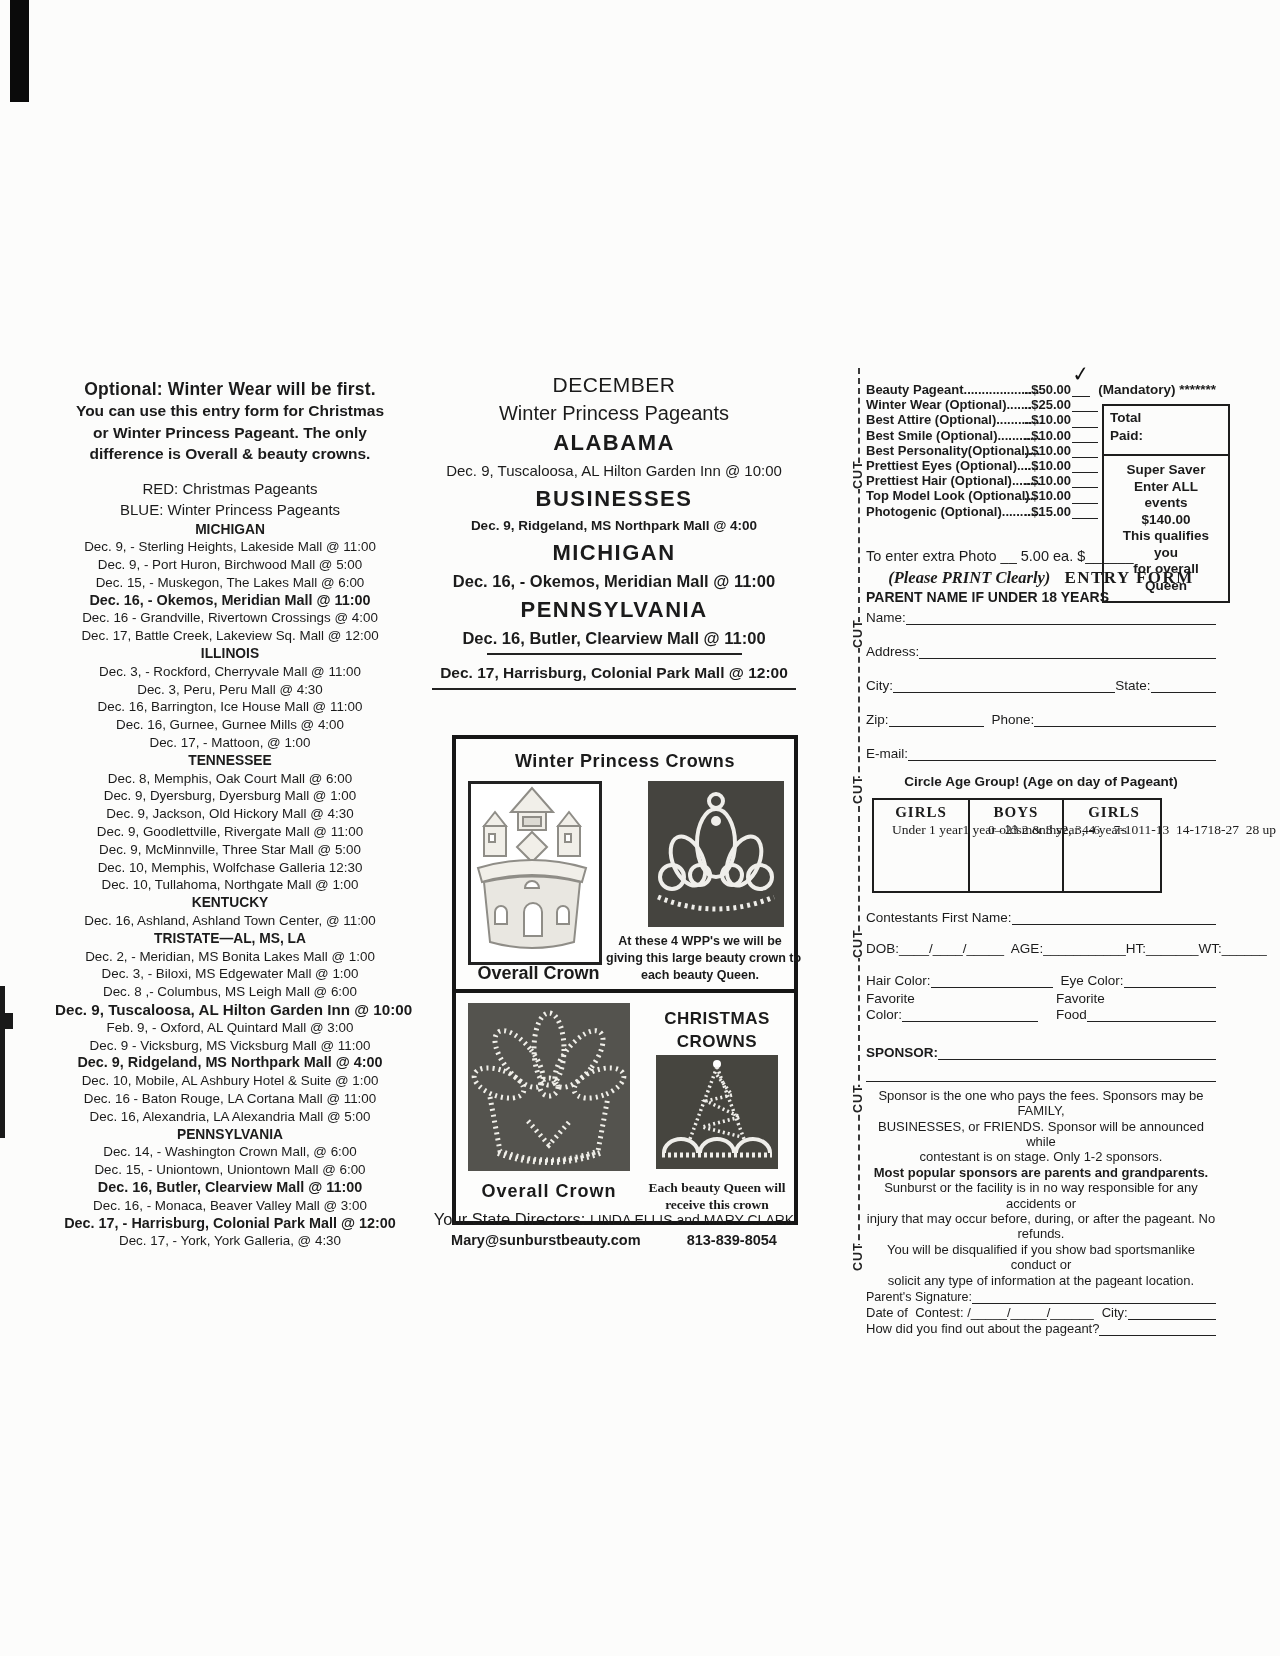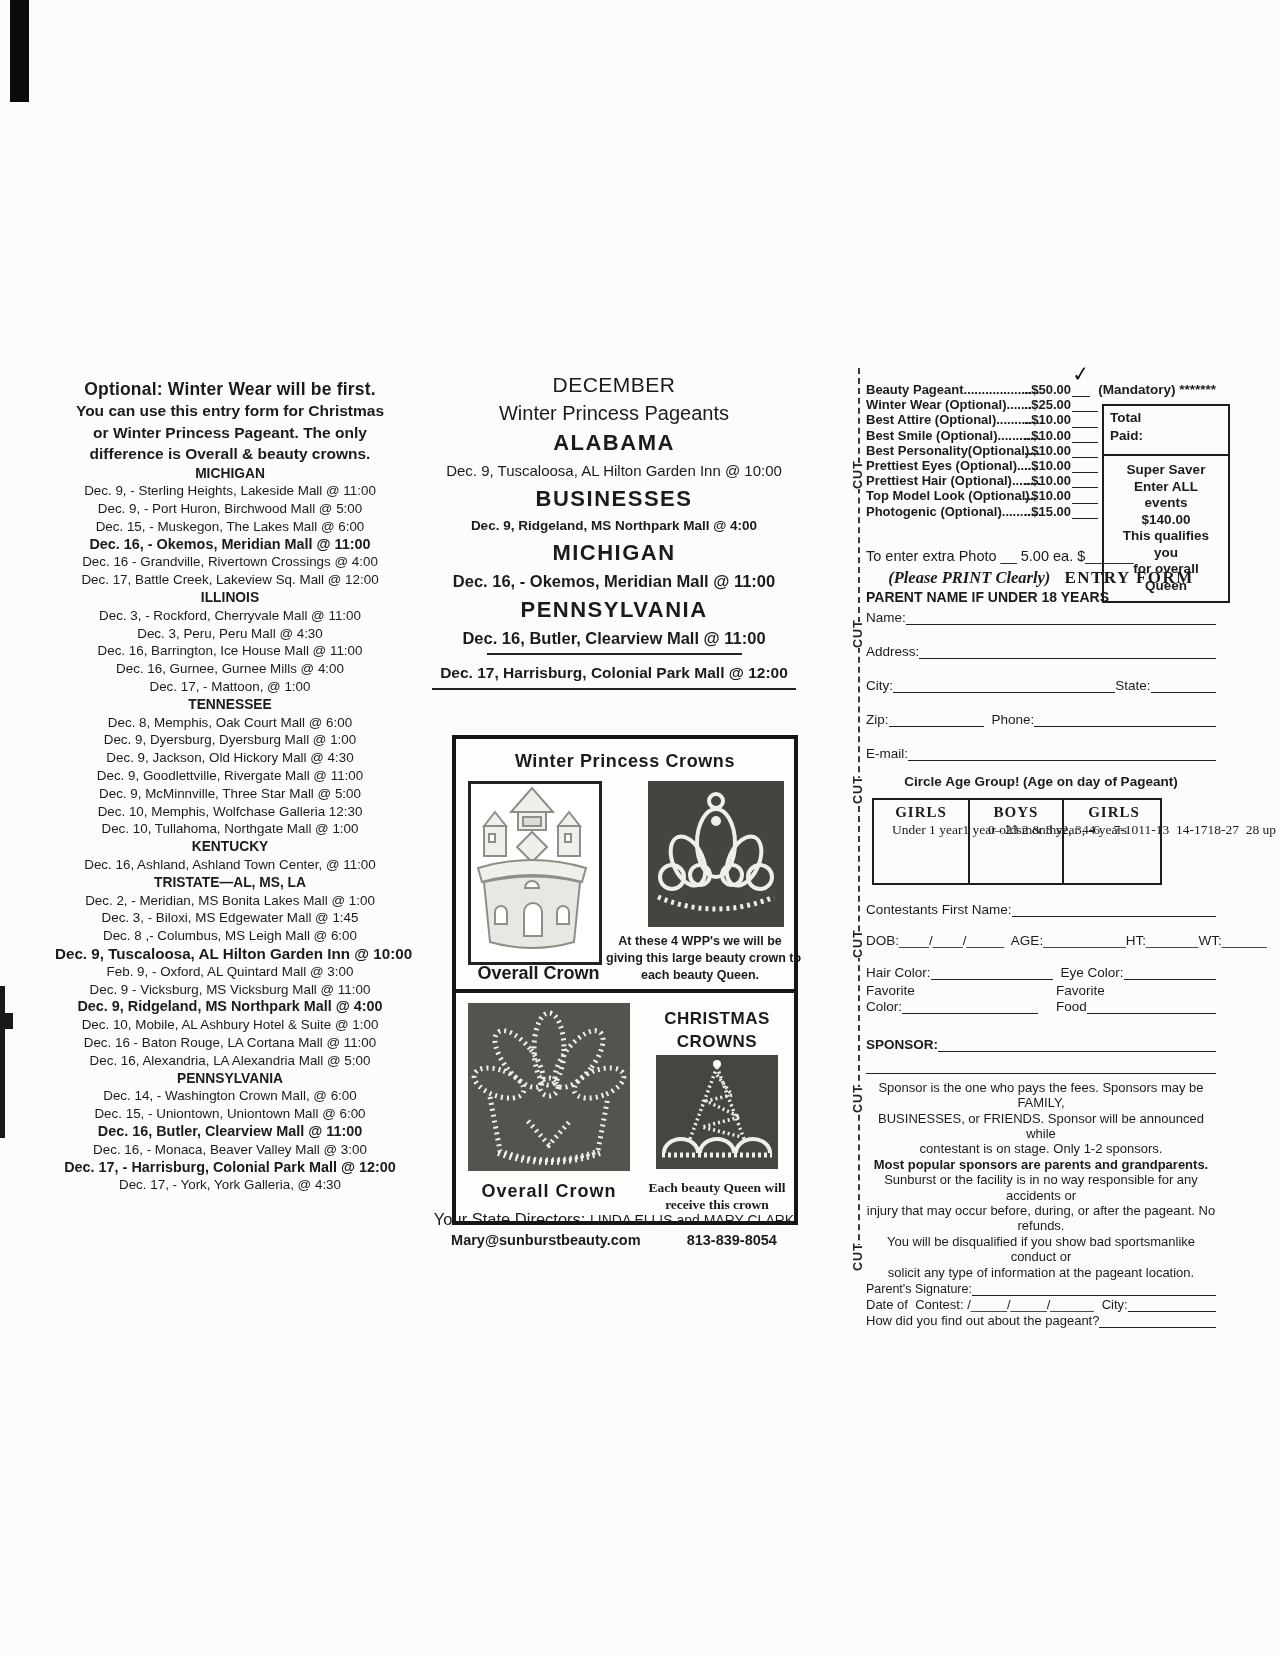--- a/index.html
+++ b/index.html
@@ -83,21 +83,21 @@
   .fline{display:flex;align-items:flex-end;font-size:13.5px;}
   .fill{flex:1;border-bottom:1.4px solid #222;height:15px;}
   .fill.w95{flex:none;width:95px;}
   .fill.w120{flex:none;width:122px;}
   .lbl2{margin-left:8px;}
   .mt4{margin-top:4px;}.mt10{margin-top:0;}
   .mt16{margin-top:16px;}.mt18{margin-top:18px;}.mt22{margin-top:22px;}
   .age-header{margin-top:13px;text-align:center;font-size:13.5px;font-weight:bold;}
   .age-table{display:flex;margin-top:9px;margin-left:6px;width:286px;border:2.5px solid #1d1d1d;
              font-family:"Liberation Serif",serif;}
-  .age-col{display:flex;flex-direction:column;text-align:center;padding:4px 0 5px;min-height:74px;}
+  .age-col{display:flex;flex-direction:column;text-align:center;padding:4px 0 13px;min-height:74px;}
   .age-col:nth-child(1){width:94px;border-right:2.5px solid #1d1d1d;}
   .age-col:nth-child(2){width:92px;border-right:2.5px solid #1d1d1d;}
   .age-col:nth-child(3){width:100px;}
   .age-h{font-weight:bold;font-size:15px;letter-spacing:1px;}
   .age-body{flex:1;display:flex;justify-content:space-evenly;margin-left:18px;}
   .age-l{font-size:13.5px;line-height:17px;white-space:pre;}
   .pre{white-space:pre;}
   .pair{display:flex;font-size:13.5px;}
   .pair-left{width:190px;display:flex;align-items:flex-end;}
   .pair-right{flex:1;display:flex;align-items:flex-end;}
@@ -119,20 +119,25 @@
 
   <div class="col-left">
     <div class="lt-title">Optional: Winter Wear will be first.</div>
     <div>
   <div class="lt-intro">You can use this entry form for Christmas</div>
 
   <div class="lt-intro">or  Winter Princess Pageant. The only</div>
 
   <div class="lt-intro">difference is Overall &amp; beauty crowns.</div>
 </div>
+    <div class="lt-legend">
+  <div class="lt-legend-line">RED: Christmas Pageants</div>
+
+  <div class="lt-legend-line">BLUE: Winter Princess Pageants</div>
+</div>
     <div>
   <div class="state-head">MICHIGAN</div>
   <div>
   <div class="ev">Dec. 9, - Sterling Heights, Lakeside Mall @ 11:00</div>
 
   <div class="ev">Dec. 9, -  Port Huron, Birchwood Mall @ 5:00</div>
 
   <div class="ev">Dec. 15, - Muskegon, The Lakes Mall @ 6:00</div>
 
   <div class="ev lg">Dec. 16, - Okemos, Meridian Mall  @  11:00</div>
@@ -174,21 +179,21 @@
 
   <div class="state-head">KENTUCKY</div>
   <div>
   <div class="ev">Dec. 16, Ashland, Ashland Town Center, @ 11:00</div>
 </div>
 
   <div class="state-head">TRISTATE—AL, MS, LA</div>
   <div>
   <div class="ev">Dec. 2, - Meridian, MS Bonita Lakes Mall @ 1:00</div>
 
-  <div class="ev">Dec. 3, - Biloxi, MS Edgewater Mall @ 1:45</div>
+  <div class="ev">Dec. 3, - Biloxi, MS Edgewater Mall @ 1:00</div>
 
   <div class="ev">Dec. 8 ,- Columbus, MS Leigh Mall @ 6:00</div>
 
   <div class="ev xl">Dec. 9, Tuscaloosa, AL Hilton Garden Inn @ 10:00</div>
 
   <div class="ev">Feb. 9, - Oxford, AL Quintard Mall @ 3:00</div>
 
   <div class="ev">Dec. 9 - Vicksburg, MS Vicksburg Mall @ 11:00</div>
 
   <div class="ev lg">Dec. 9, Ridgeland, MS Northpark Mall @ 4:00</div>

